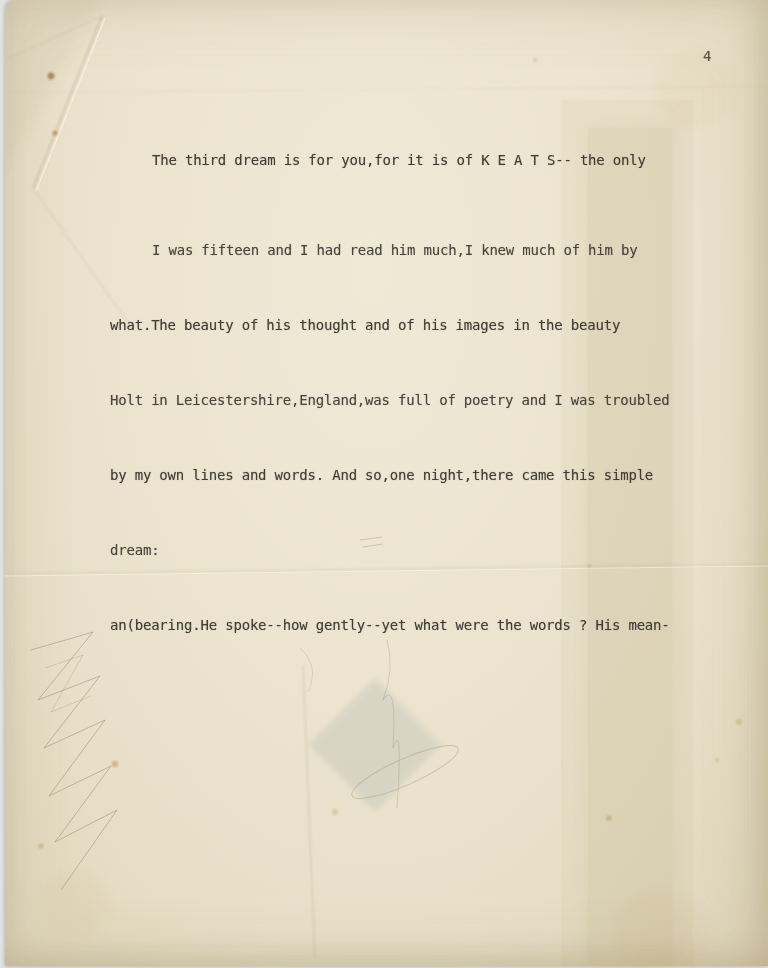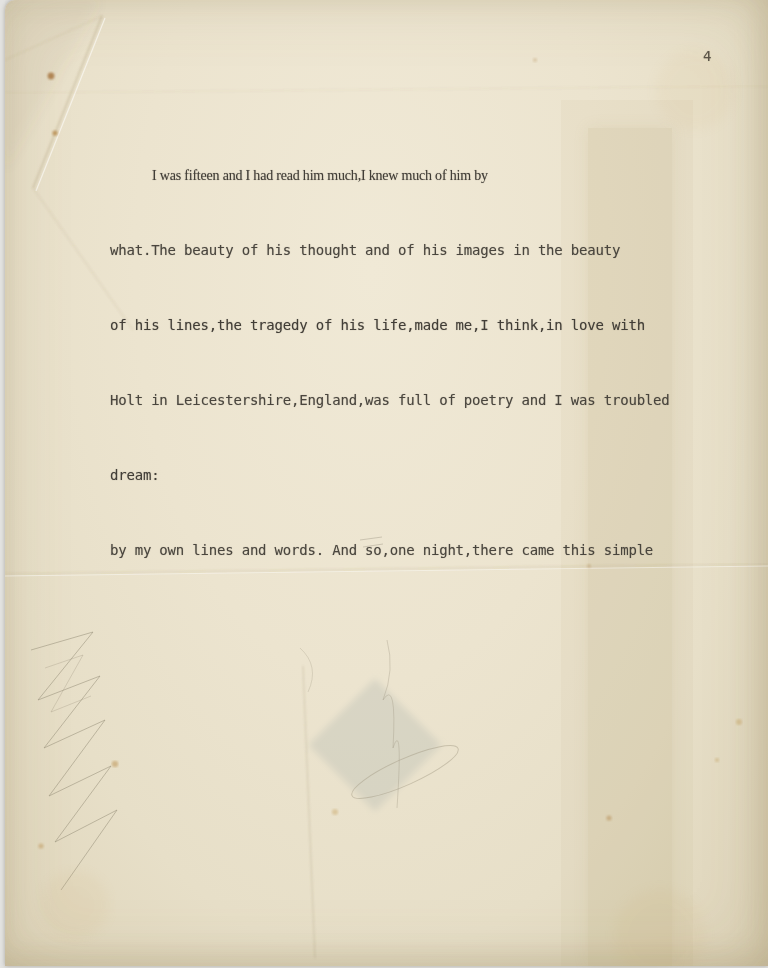--- a/index.html
+++ b/index.html
@@ -37,21 +37,21 @@
   .typed-text{
     position:absolute;left:105px;top:98px;width:590px;
     font-size:14px;line-height:25px;letter-spacing:-0.2px;
     color:#423e37;
     text-shadow:0 0 1px rgba(66,62,55,.45);
     white-space:pre;
   }
   .line{height:25px;}
   .line:nth-child(even){opacity:.95;}
   .indent{padding-left:42px;}
-  .gap-a{margin-top:15px;font-family:Liberation Serif, serif;}
+  .gap-a{margin-top:15px;}
 </style>
 </head>
 <body>
 
 <div class="paper">
 
   <div class="band-right-wide"></div>
   <div class="band-right"></div>
 
   <svg class="overlay-svg" viewBox="0 0 763 966" xmlns="http://www.w3.org/2000/svg">
@@ -111,26 +111,27 @@
       <circle cx="530" cy="60" r="2.2" fill="#b08448" opacity="0.25" filter="url(#blur1)"></circle>
       <circle cx="70" cy="905" r="34" fill="#c8a25e" opacity="0.07" filter="url(#blur6)"></circle>
       <circle cx="690" cy="90" r="40" fill="#c8a25e" opacity="0.06" filter="url(#blur6)"></circle>
       <circle cx="655" cy="935" r="46" fill="#c8a25e" opacity="0.07" filter="url(#blur6)"></circle>
     </g>
   </svg>
 
   <div class="page-number">4</div>
 
   <div class="typed-text">
+    <div class="line indent">The third dream is for you,for it is of K E A T S-- the only</div>
     <div class="line indent gap-a">I was fifteen and I had read him much,I knew much of him by</div>
     <div class="line">what.The beauty of his thought and of his images in the beauty</div>
-    <div class="line">of his lines,the tragedy of his life,made me,I think,in love with</div>
     <div class="line">Holt in Leicestershire,England,was full of poetry and I was troubled</div>
+    <div class="line">by my own lines and words. And so,one night,there came this simple</div>
     <div class="line">dream:</div>
-    <div class="line">by my own lines and words. And so,one night,there came this simple</div>
+    <div class="line">an(bearing.He spoke--how gently--yet what were the words ? His mean-</div>
     
     
     
     
     
     
     
     
     
     

